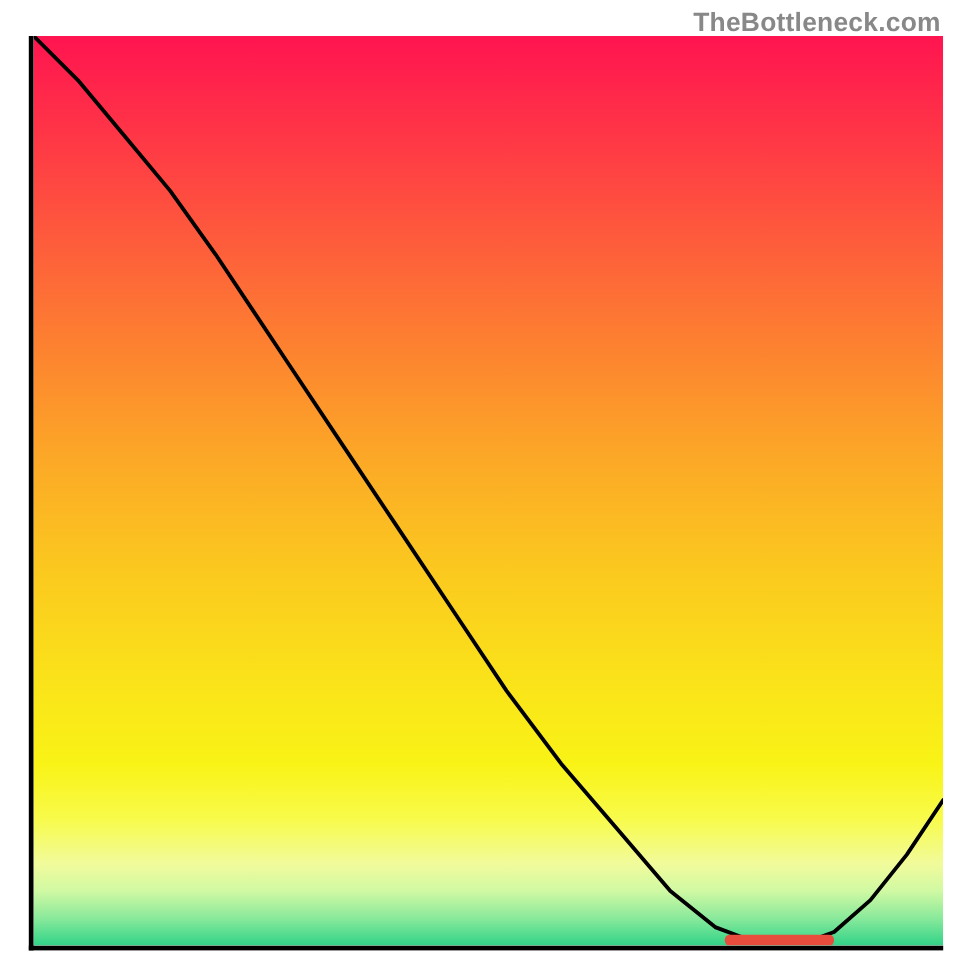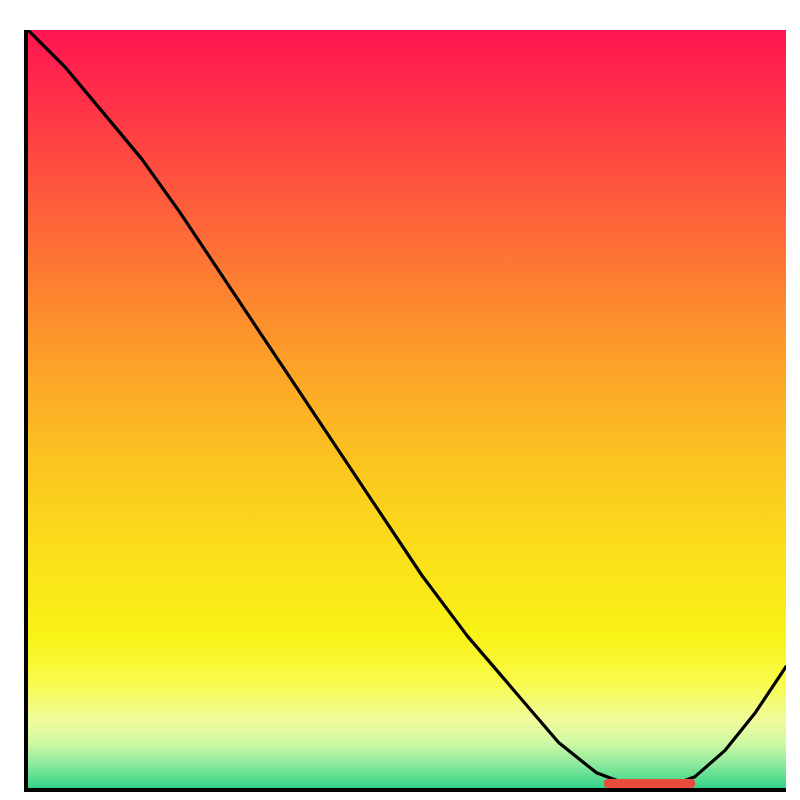--- a/index.html
+++ b/index.html
@@ -88,20 +88,21 @@
     height: 9px;
     border-radius: 4px;
     background: #e84c3d;
   }
 </style>
 </head>
 <body>
 
 <div class="stage">
 
+  <div class="watermark">TheBottleneck.com</div>
 
   <div class="plot-outer">
     <div class="axis-left"></div>
     <div class="axis-bottom"></div>
 
     <div class="plot-inner">
       <div class="gradient-fill"></div>
 
       <svg class="curve-svg" viewBox="0 0 758 758" preserveAspectRatio="none">
         <path id="curve-path" fill="none" stroke="#000000" stroke-width="3.2" stroke-linejoin="round" stroke-linecap="round" d="M0.00 0.00 L37.90 37.90 L75.80 83.38 L113.70 128.86 L151.60 181.92 L181.92 227.40 L212.24 272.88 L257.72 341.10 L303.20 409.32 L348.68 477.54 L394.16 545.76 L439.64 606.40 L485.12 659.46 L530.60 712.52 L568.50 742.84 L598.82 754.21 L621.56 755.73 L644.30 754.97 L667.04 746.63 L697.36 720.10 L727.68 682.20 L758.00 636.72"></path>

